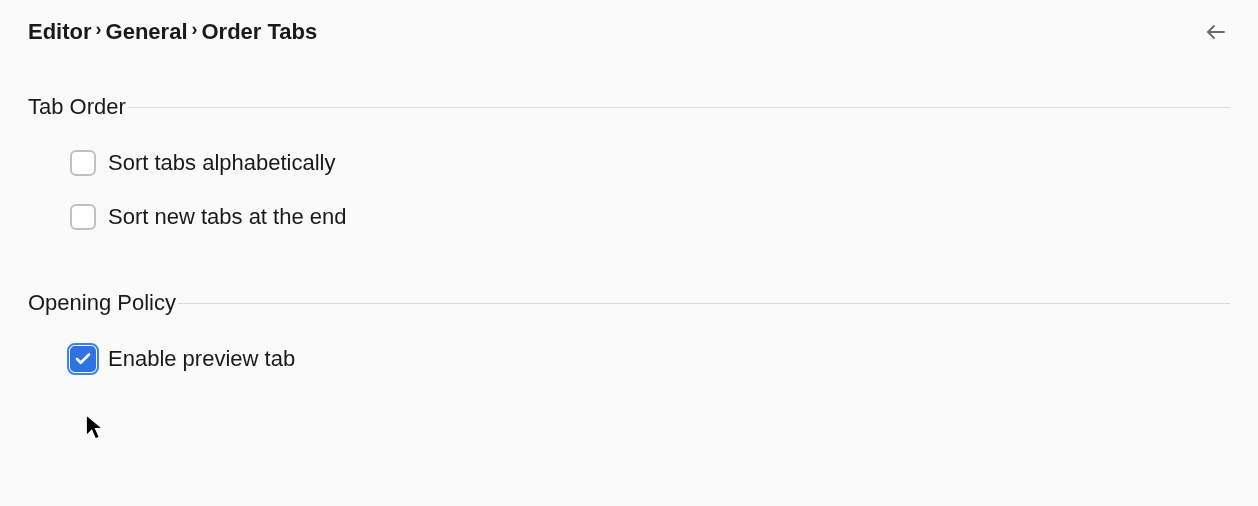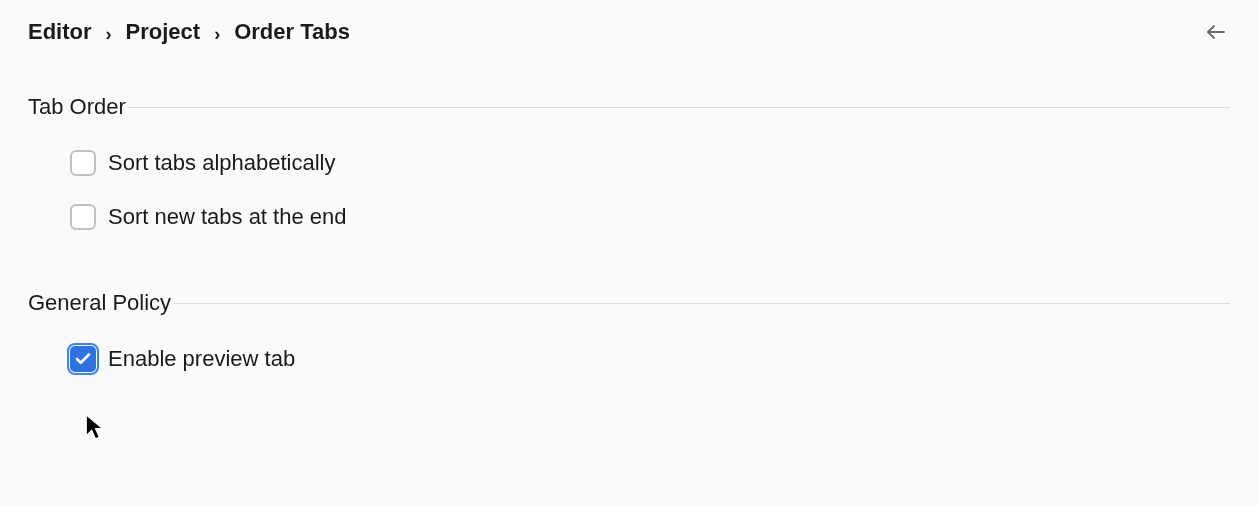--- a/index.html
+++ b/index.html
@@ -17,22 +17,22 @@
       overflow: hidden;
     }
     .header {
       display: flex;
       align-items: center;
       justify-content: space-between;
       padding: 18px 28px 18px 28px;
     }
     .breadcrumb {
       display: flex;
-      align-items: flex-end;
-      gap: 14px;
+      align-items: flex-start;
+      gap: 4px;
       font-size: 22px;
       font-weight: 700;
       color: #1a1a1a;
     }
     .breadcrumb-sep {
       font-size: 18px;
       font-weight: 600;
       color: #1a1a1a;
     }
     .back-arrow {
@@ -123,21 +123,21 @@
       pointer-events: none;
     }
   </style>
 </head>
 <body>
 
 <div class="header">
   <div class="breadcrumb">
     <span>Editor</span>
     <span class="breadcrumb-sep">›</span>
-    <span>Project</span>
+    <span>General</span>
     <span class="breadcrumb-sep">›</span>
     <span>Order Tabs</span>
   </div>
   <span class="back-arrow">
     <svg width="24" height="24" viewBox="0 0 24 24" fill="none" stroke="#6a6a6a" stroke-width="1.8" stroke-linecap="round" stroke-linejoin="round">
       <line x1="20" y1="12" x2="4" y2="12"></line>
       <polyline points="10 18 4 12 10 6"></polyline>
     </svg>
   </span>
 </div>
@@ -158,21 +158,21 @@
     <div class="option">
       <span class="checkbox">
         
       </span>
       <span class="option-label">Sort new tabs at the end</span>
     </div>
   </div>
 
   <div class="section">
     <div class="section-header">
-      <span class="section-title">General Policy</span>
+      <span class="section-title">Opening Policy</span>
       <span class="section-line"></span>
     </div>
     <div class="option">
       <span class="checkbox checked">
         <svg width="18" height="18" viewBox="0 0 24 24" fill="none" stroke="#ffffff" stroke-width="3.5" stroke-linecap="round" stroke-linejoin="round">
             <polyline points="20 6 9 17 4 12"></polyline>
           </svg>
       </span>
       <div class="option-text-col">
         <span class="option-label">Enable preview tab</span>

